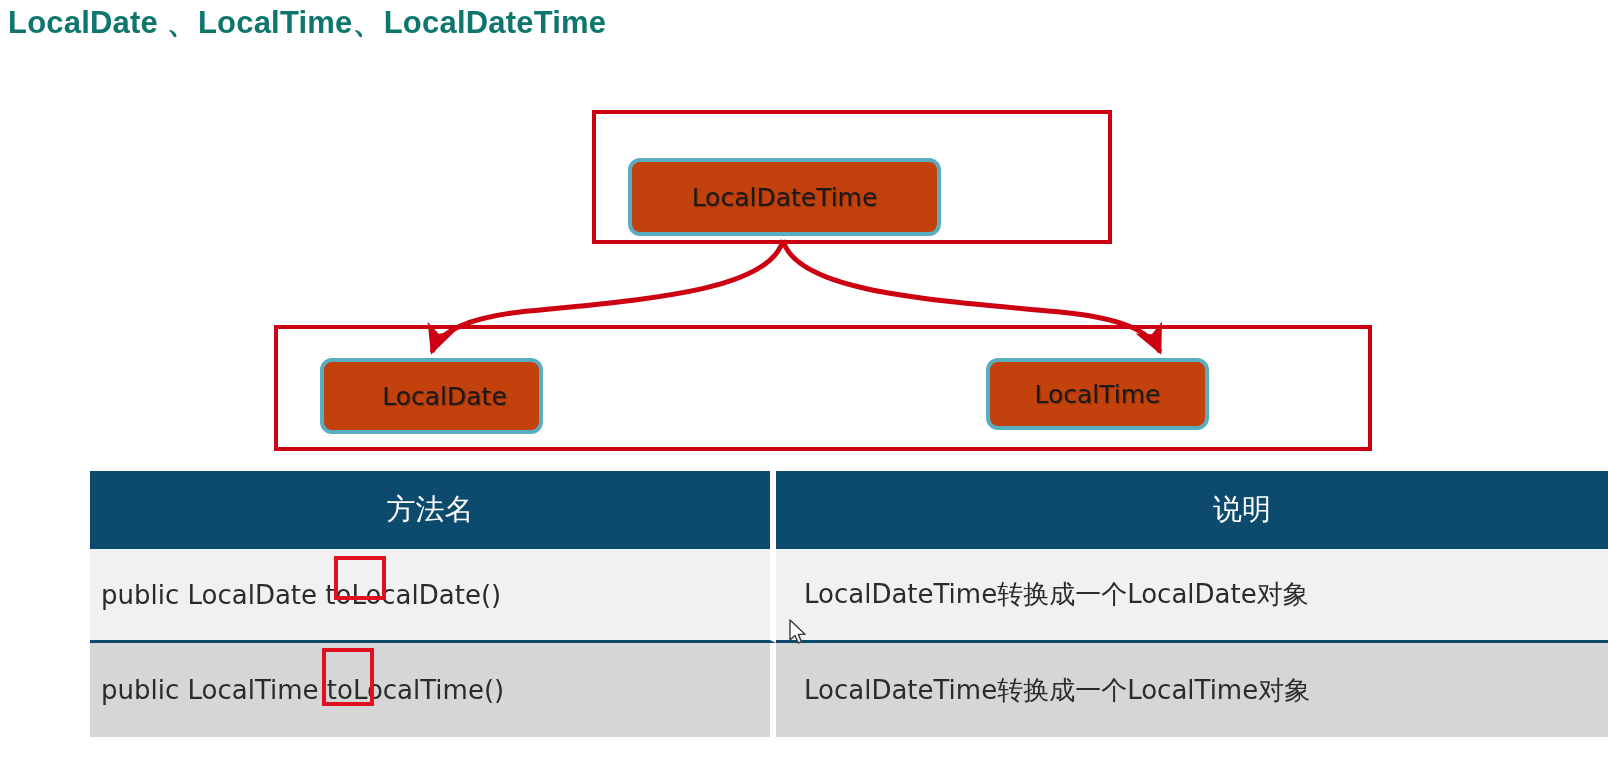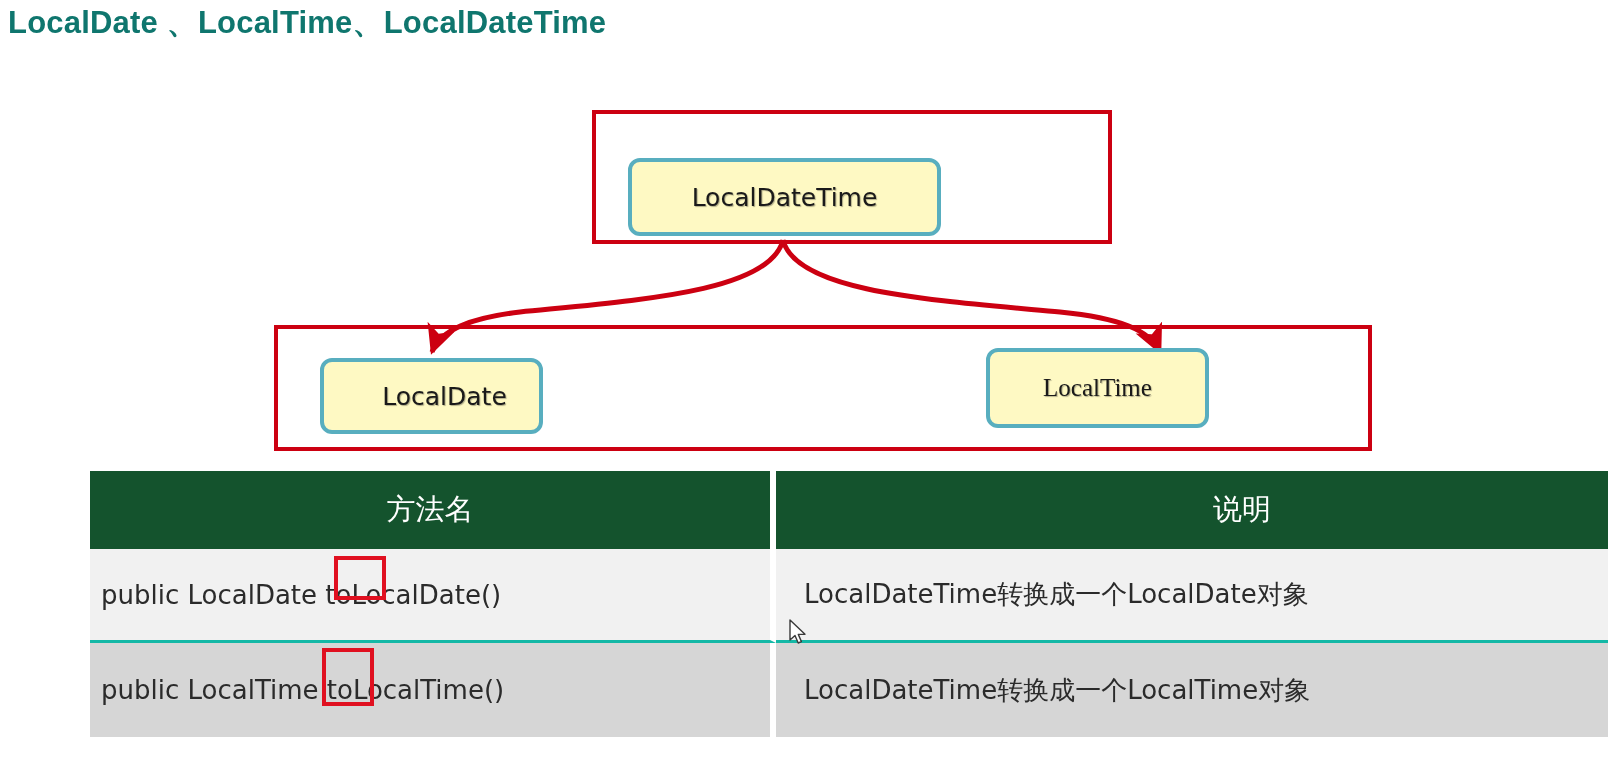--- a/index.html
+++ b/index.html
@@ -50,21 +50,21 @@
   #frame-bottom {
     left: 274px;
     top: 325px;
     width: 1098px;
     height: 126px;
   }
   .teal-box {
     position: absolute;
     border: 4px solid #58AEBF;
     border-radius: 12px;
-    background: #fef9c3;
+    background: #c2410c;
     box-sizing: border-box;
     display: flex;
     align-items: center;
     justify-content: center;
     color: #1a1a1a;
     font-size: 25px;
     font-family: "DejaVu Sans", "Liberation Sans", sans-serif;
     text-shadow: 1px 1px 1px rgba(0,0,0,0.30);
   }
   #box-localdatetime {
@@ -75,24 +75,23 @@
   }
   #box-localdate {
     left: 320px;
     top: 358px;
     width: 223px;
     height: 76px;
     padding-left: 26px;
   }
   #box-localtime {
     left: 986px;
-    top: 348px;
+    top: 358px;
     width: 223px;
-    height: 80px;
-    font-family: Liberation Serif, serif;
+    height: 72px;
   }
   #arrows {
     position: absolute;
     left: 0;
     top: 0;
     width: 1608px;
     height: 470px;
     pointer-events: none;
   }
 
@@ -110,21 +109,21 @@
   #method-table td {
     padding: 0;
     margin: 0;
     vertical-align: middle;
     box-sizing: border-box;
   }
   .col-method { width: 686px; }
   .col-desc   { width: 932px; }
 
   #method-table thead th {
-    background: #14532d;
+    background: #0c4a6e;
     color: #ffffff;
     height: 78px;
     font-size: 29px;
     font-weight: normal;
     text-align: center;
     font-family: "DejaVu Sans", "Liberation Sans", sans-serif;
   }
   #method-table thead th.col-method { border-right: 6px solid #ffffff; }
 
   #method-table tbody tr.row-odd  td { background: #F1F1F1; }
@@ -136,21 +135,21 @@
     font-family: "DejaVu Sans", "Liberation Sans", sans-serif;
   }
   #method-table tbody td.col-method {
     padding-left: 11px;
     border-right: 6px solid #ffffff;
     position: relative;
   }
   #method-table tbody td.col-desc {
     padding-left: 28px;
   }
-  #method-table tbody tr.row-odd td { border-bottom: 3px solid #14b8a6; }
+  #method-table tbody tr.row-odd td { border-bottom: 3px solid #0c4a6e; }
 
   .method-text { white-space: nowrap; }
 
   
   .hl-box {
     position: absolute;
     border: 4px solid #E01020;
     box-sizing: border-box;
     background: transparent;
     pointer-events: none;

